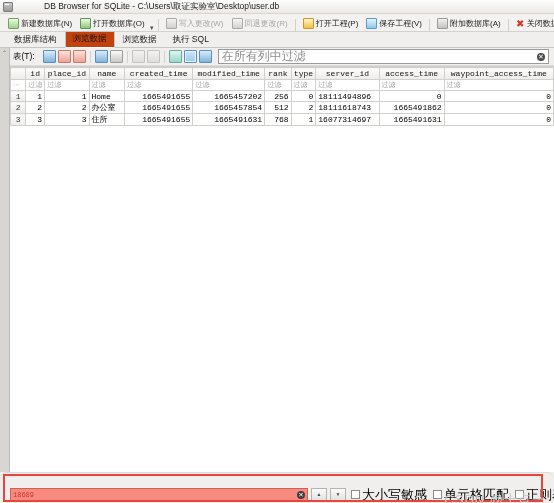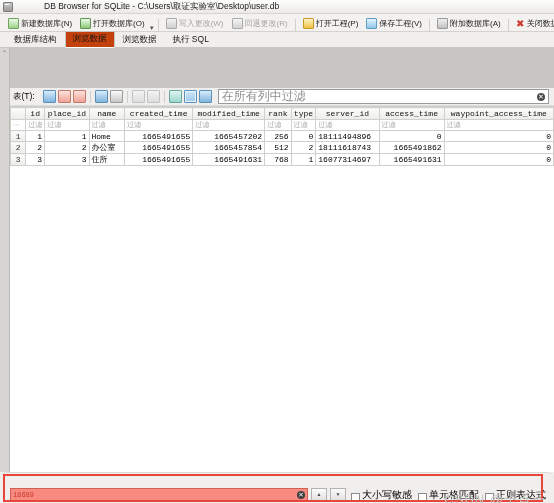--- a/index.html
+++ b/index.html
@@ -176,21 +176,20 @@
     font-size: 6px;
     color: #666;
     line-height: 6px;
   }
   .content-col {
     flex: 1 1 auto;
     display: flex;
     flex-direction: column;
     min-width: 0;
     background: #f1efed;
-    margin-top: 40px;
   }
 
   
   .selrow {
     height: 17px;
     display: flex;
     align-items: center;
     padding: 0 3px;
     background: #f1efed;
     border-bottom: 1px solid #dedcd8;
@@ -395,23 +394,23 @@
     font-size: 5px;
     line-height: 11px;
     text-align: center;
     color: #4a4a4a;
     flex: 0 0 auto;
     cursor: default;
   }
   .cbx-group { display: flex; align-items: center; margin-left: 5px; }
   .cbx {
     display: flex;
-    align-items: flex-end;
+    align-items: center;
     margin-right: 6px;
-    font-size: 10px;
+    font-size: 13px;
     white-space: nowrap;
     cursor: default;
   }
   .cbx-box {
     width: 7px; height: 7px;
     border: 1px solid #8b8b8b;
     background: #fff;
     margin-right: 2px;
     flex: 0 0 auto;
   }

